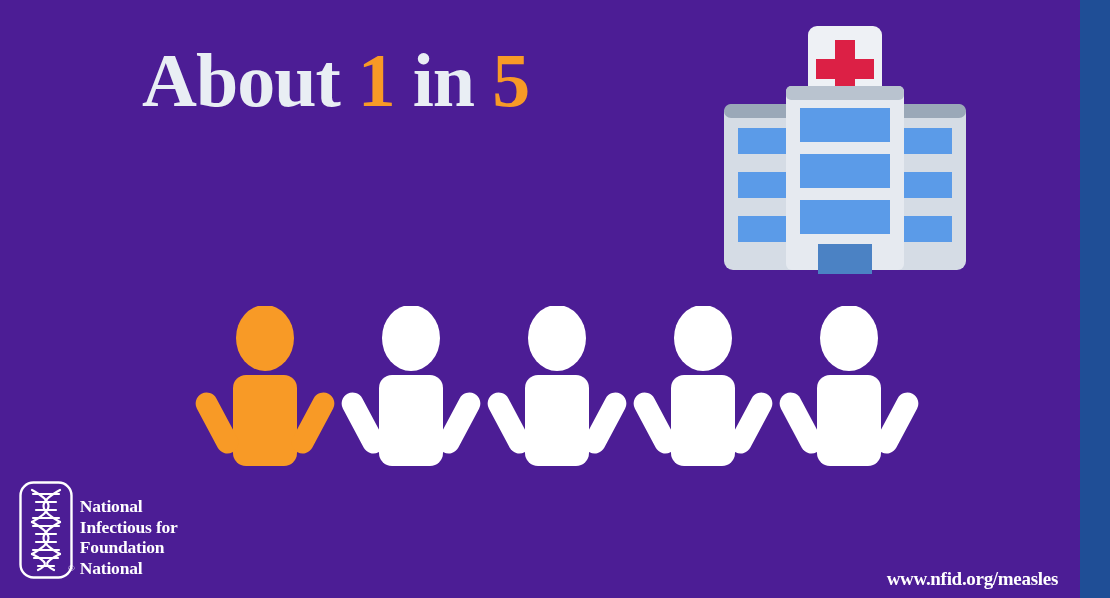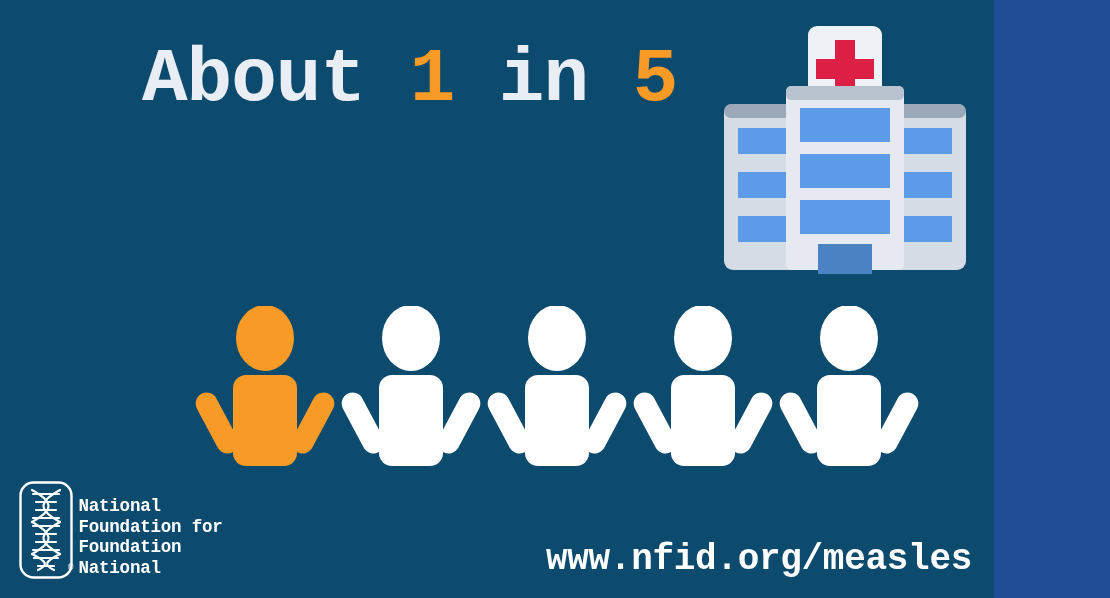--- a/index.html
+++ b/index.html
@@ -2,25 +2,25 @@
 <html><head>
 <meta charset="utf-8">
 <style>
   html, body {
     margin: 0;
     padding: 0;
     background: #1f4e96;
   }
   #poster {
     position: relative;
-    width: 994px;
+    width: 1080px;
     height: 598px;
-    background: #0c4a6e;
+    background: #4c1d95;
     overflow: hidden;
-    font-family: Liberation Mono, monospace;
+    font-family: Liberation Serif, serif;
   }
 
   
   .headline {
     position: absolute;
     left: 142px;
     top: 42px;
     font-size: 76px;
     font-weight: bold;
     letter-spacing: -1px;
@@ -87,23 +87,23 @@
     font-size: 17.5px;
     font-weight: bold;
     line-height: 1.17;
     letter-spacing: -0.2px;
   }
 
   
   .url {
     position: absolute;
     right: 22px;
-    bottom: 18px;
+    bottom: 8px;
     color: #ffffff;
-    font-size: 36px;
+    font-size: 19px;
     font-weight: bold;
     letter-spacing: -0.3px;
     white-space: nowrap;
   }
 </style>
 </head>
 <body>
 
 <div id="poster">
 
@@ -225,21 +225,21 @@
           <line x1="18" y1="62" x2="38" y2="62"></line>
           <line x1="15" y1="70" x2="41" y2="70"></line>
           <line x1="16" y1="78" x2="40" y2="78"></line>
           <line x1="20" y1="86" x2="36" y2="86"></line>
         </g>
       </svg>
     </div>
     <div class="logo-reg">®</div>
     <div class="logo-text">
       <div>National</div>
-      <div>Foundation for</div>
+      <div>Infectious for</div>
       <div>Foundation</div>
       <div>National</div>
     </div>
   </div>
 
   <div class="url">www.nfid.org/measles</div>
 
 </div>
 
 </body></html>

